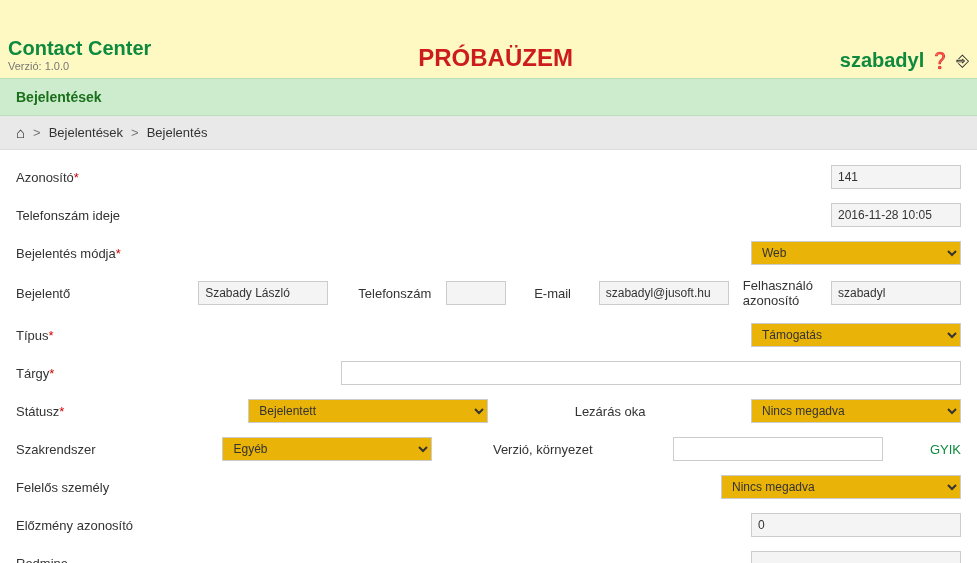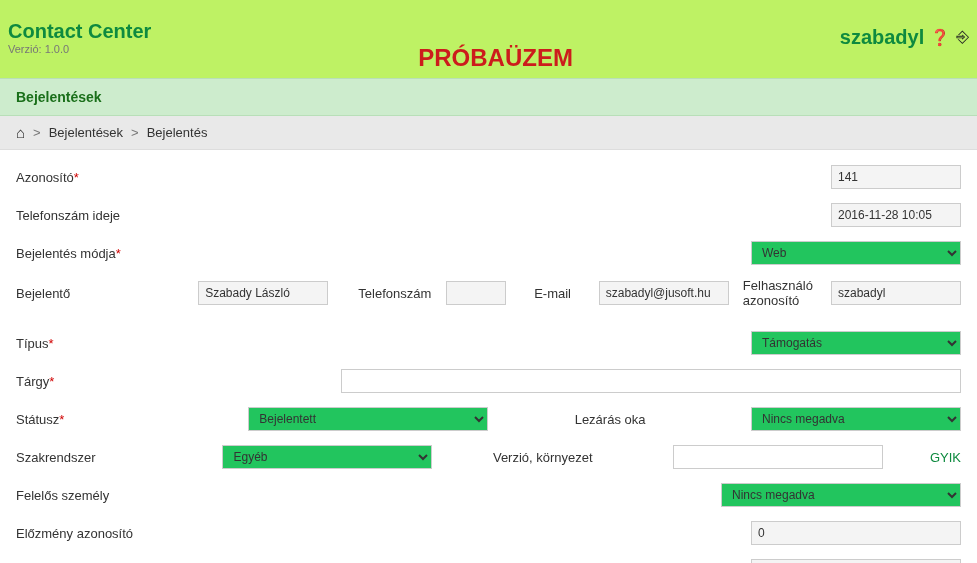--- a/index.html
+++ b/index.html
@@ -5,24 +5,24 @@
     * { box-sizing: border-box; margin: 0; padding: 0; }
     body {
       font-family: Arial, Helvetica, sans-serif;
       font-size: 13px;
       background: #f4f4f4;
       color: #333;
       width: 977px;
     }
     .topbar {
       display: flex;
-      align-items: center;
+      align-items: flex-end;
       justify-content: space-between;
       padding: 2px 8px 6px 8px;
-      background: #bef264;
+      background: #fef9c3;
     }
     .top-left { display: flex; flex-direction: column; }
     .app-title {
       color: #0e8a3f;
       font-size: 20px;
       font-weight: bold;
     }
     .version {
       color: #777;
       font-size: 11px;
@@ -91,21 +91,21 @@
     input[type=text], select {
       height: 24px;
       border: 1px solid #ccc;
       background: #f4f4f4;
       padding: 0 6px;
       font-size: 12px;
       color: #333;
     }
     input.white { background: #fff; }
     select {
-      background: #22c55e;
+      background: #eab308;
       -webkit-appearance: menulist;
     }
     .w130 { width: 130px; }
     .w210 { width: 210px; }
     .w60  { width: 60px; }
     .w-long { width: 620px; }
     .mini-label {
       font-size: 13px;
       color: #333;
       padding: 0 8px;
@@ -171,21 +171,21 @@
     <span class="label">Bejelentő</span>
     <input type="text" class="w130" readonly="" value="Szabady László" style="">
     <span class="mini-label ml-auto-gap" style="width:90px">Telefonszám</span>
     <input type="text" class="w60" readonly="" value="" style="">
     <span class="mini-label" style="width:80px;text-align:center">E-mail</span>
     <input type="text" class="w130" readonly="" value="szabadyl@jusoft.hu" style="">
     <span class="mini-label" style="width:90px">Felhasználó azonosító</span>
     <input type="text" class="w130" readonly="" value="szabadyl" style="">
   </div>
 
-  <div class="row" style="margin-top:22px">
+  <div class="row" style="margin-top:14px">
     <span class="label">
       <span>Típus</span><span class="req">*</span>
     </span>
     <select class="w210">
       <option>Támogatás</option>
     </select>
   </div>
 
   <div class="row">
     <span class="label">

